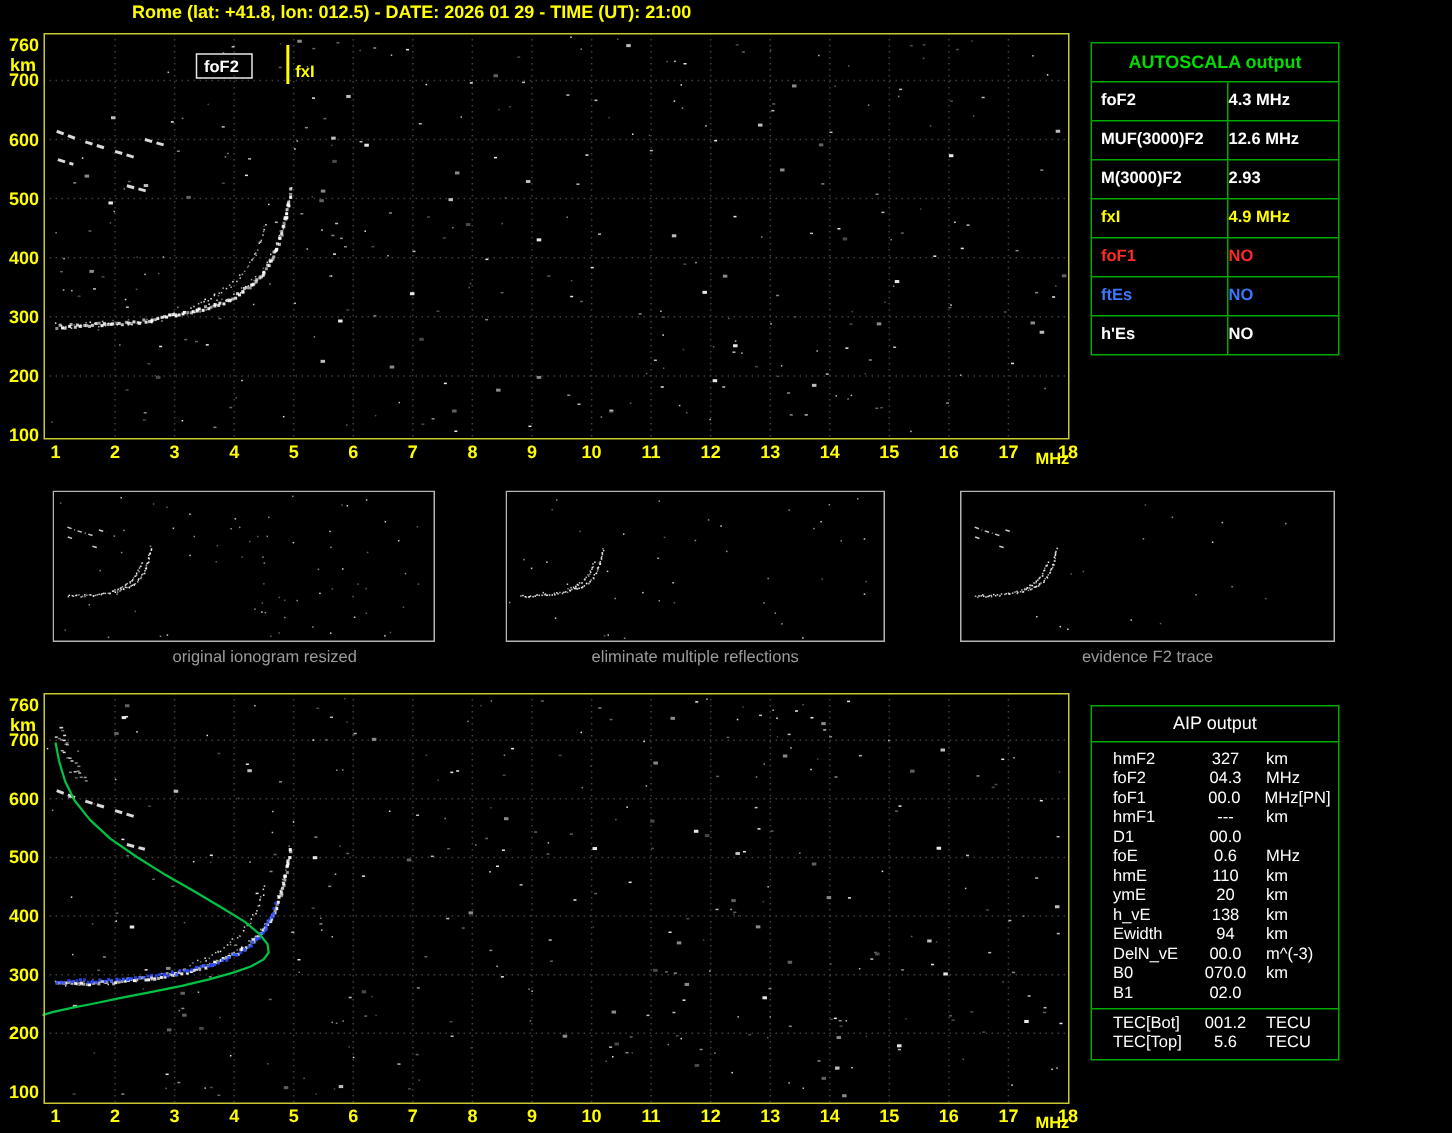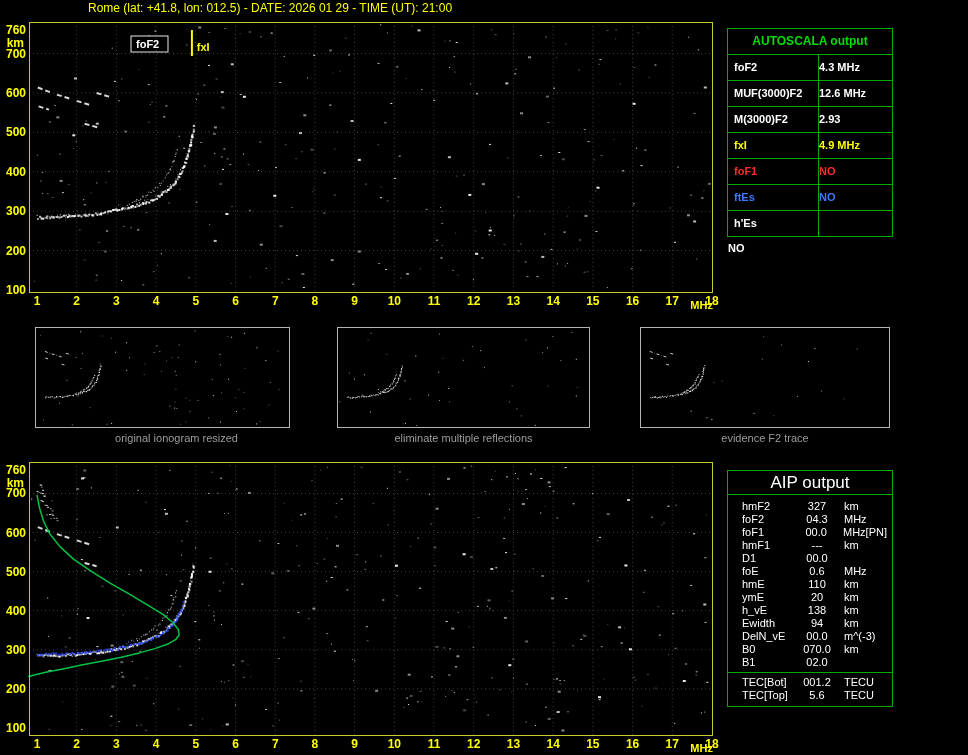--- a/index.html
+++ b/index.html
@@ -1,32 +1,32 @@
 <!DOCTYPE html>
 <html><head>
 <meta charset="utf-8">
 <style>
   html,body{margin:0;padding:0;background:#000;}
   #root{position:relative;width:968px;height:755px;background:#000;overflow:hidden;
         font-family:"Liberation Sans",sans-serif;}
   .abs{position:absolute;}
   svg{display:block;}
-  #title{left:88px;top:1px;color:#ffff00;font-size:12px;font-weight:normal;white-space:nowrap;}
+  #title{left:88px;top:1px;color:#ffff00;font-size:12px;font-weight:bold;white-space:nowrap;}
 
   #autoscala{left:727px;top:28px;width:164px;border:1px solid #00aa00;background:#000;}
   .as-hdr{height:25px;line-height:25px;text-align:center;color:#00dd00;font-weight:bold;
           font-size:12px;border-bottom:1px solid #00aa00;}
   .as-row{display:flex;height:25px;line-height:25px;border-bottom:1px solid #00aa00;
           font-size:11px;font-weight:bold;}
-  .as-row:last-child{border-bottom:none;flex-direction:column;}
+  .as-row:last-child{border-bottom:none;}
   .as-label{width:84px;padding-left:6px;border-right:1px solid #00aa00;}
   .as-value{flex:1;text-align:left;}
 
   #aip{left:727px;top:470px;width:164px;border:1px solid #00aa00;background:#000;}
-  .aip-hdr{height:23px;line-height:23px;text-align:center;color:#ffffff;font-size:17px;
+  .aip-hdr{height:23px;line-height:23px;text-align:center;color:#ffffff;font-size:12px;
            border-bottom:1px solid #00aa00;}
   #aip-rows{padding:5px 0 4px 0;}
   .aip-row{display:flex;height:13px;line-height:13px;font-size:11px;color:#ffffff;padding:0 5px 0 8px;}
   .aip-label{width:57px;padding-left:6px;}
   .aip-value{width:36px;text-align:center;}
   .aip-unit{padding-left:9px;}
   .aip-extra{margin-left:auto;}
   .aip-sep{border-top:1px solid #00aa00;margin:3px 0;}
 
   .caption{color:#9c9c9c;font-size:11px;text-align:center;}

